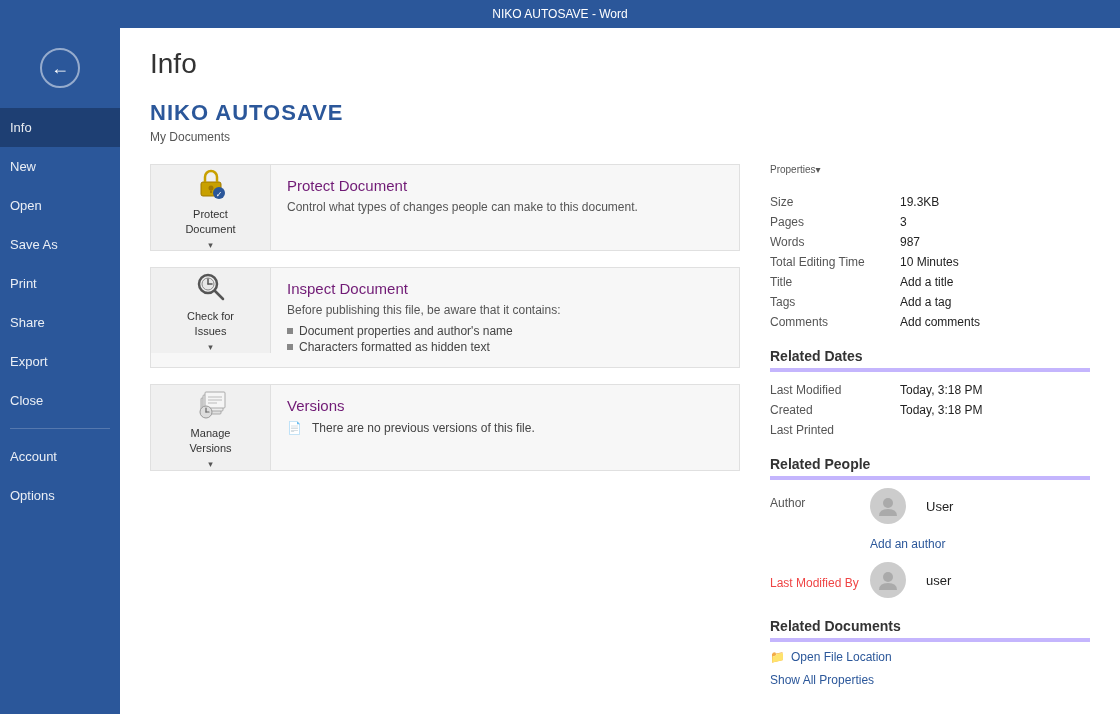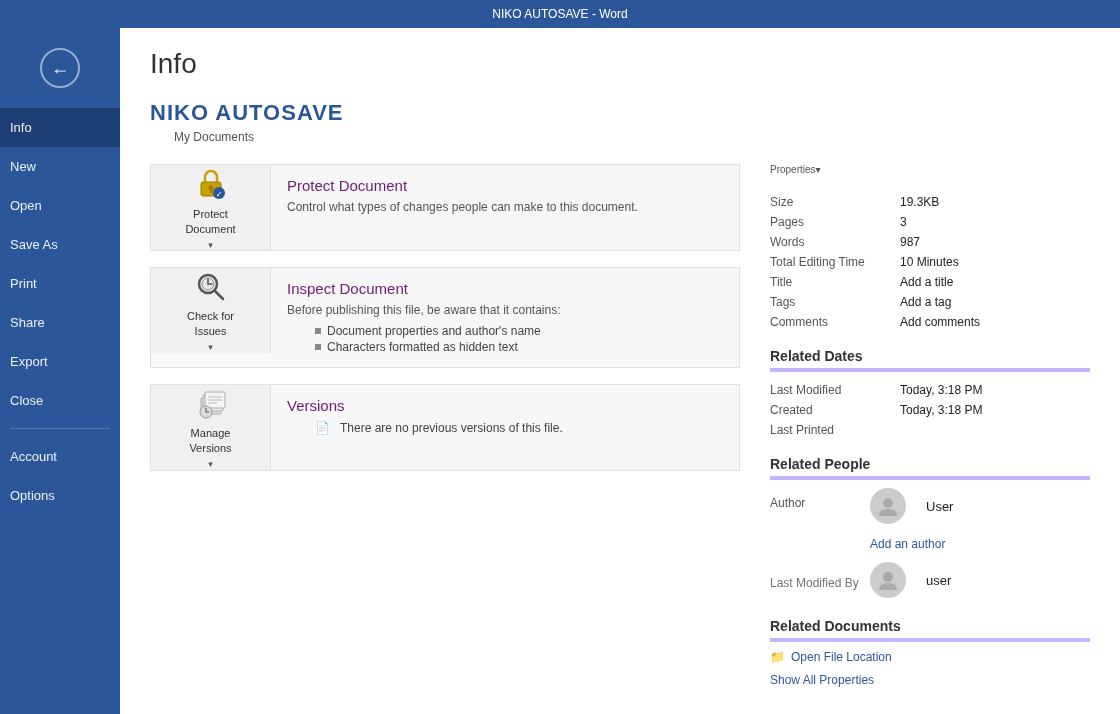--- a/index.html
+++ b/index.html
@@ -83,21 +83,20 @@
       font-weight: 700;
       color: #2b579a;
       letter-spacing: 1px;
       margin-bottom: 4px;
     }
 
     .doc-path {
       font-size: 12px;
       color: #555;
       margin-bottom: 20px;
-      margin-left: 24px;
     }
 
     .content-row {
       display: flex;
       gap: 30px;
     }
 
     .panels-col {
       flex: 1;
     }
@@ -154,21 +153,20 @@
 
     .action-panel-desc {
       font-size: 12px;
       color: #555;
       margin-bottom: 6px;
     }
 
     .action-panel-list {
       list-style: none;
       padding: 0;
-      margin-left: 28px;
     }
 
     .action-panel-list li {
       font-size: 12px;
       color: #444;
       padding: 1px 0;
       display: flex;
       align-items: center;
       gap: 6px;
     }
@@ -488,21 +486,21 @@
               <span class="person-name">User</span>
             </div>
           </div>
         </div>
 
         <div style="margin-bottom:10px; margin-left:100px;">
           <span class="prop-link">Add an author</span>
         </div>
 
         <div style="display:flex; align-items:center; margin-bottom:10px;">
-          <div style="width:100px; font-size:12px; color:#737373;">Last Modified By</div>
+          <div style="width:100px; font-size:12px; color:#ef4444;">Last Modified By</div>
           <div class="person-row">
             <div class="avatar">
               <svg width="24" height="24" viewBox="0 0 24 24">
                 <circle cx="12" cy="9" r="5" fill="#aaa"></circle>
                 <path d="M3 22 Q3 15 12 15 Q21 15 21 22" fill="#aaa"></path>
               </svg>
             </div>
             <span class="person-name">user</span>
           </div>
         </div>

